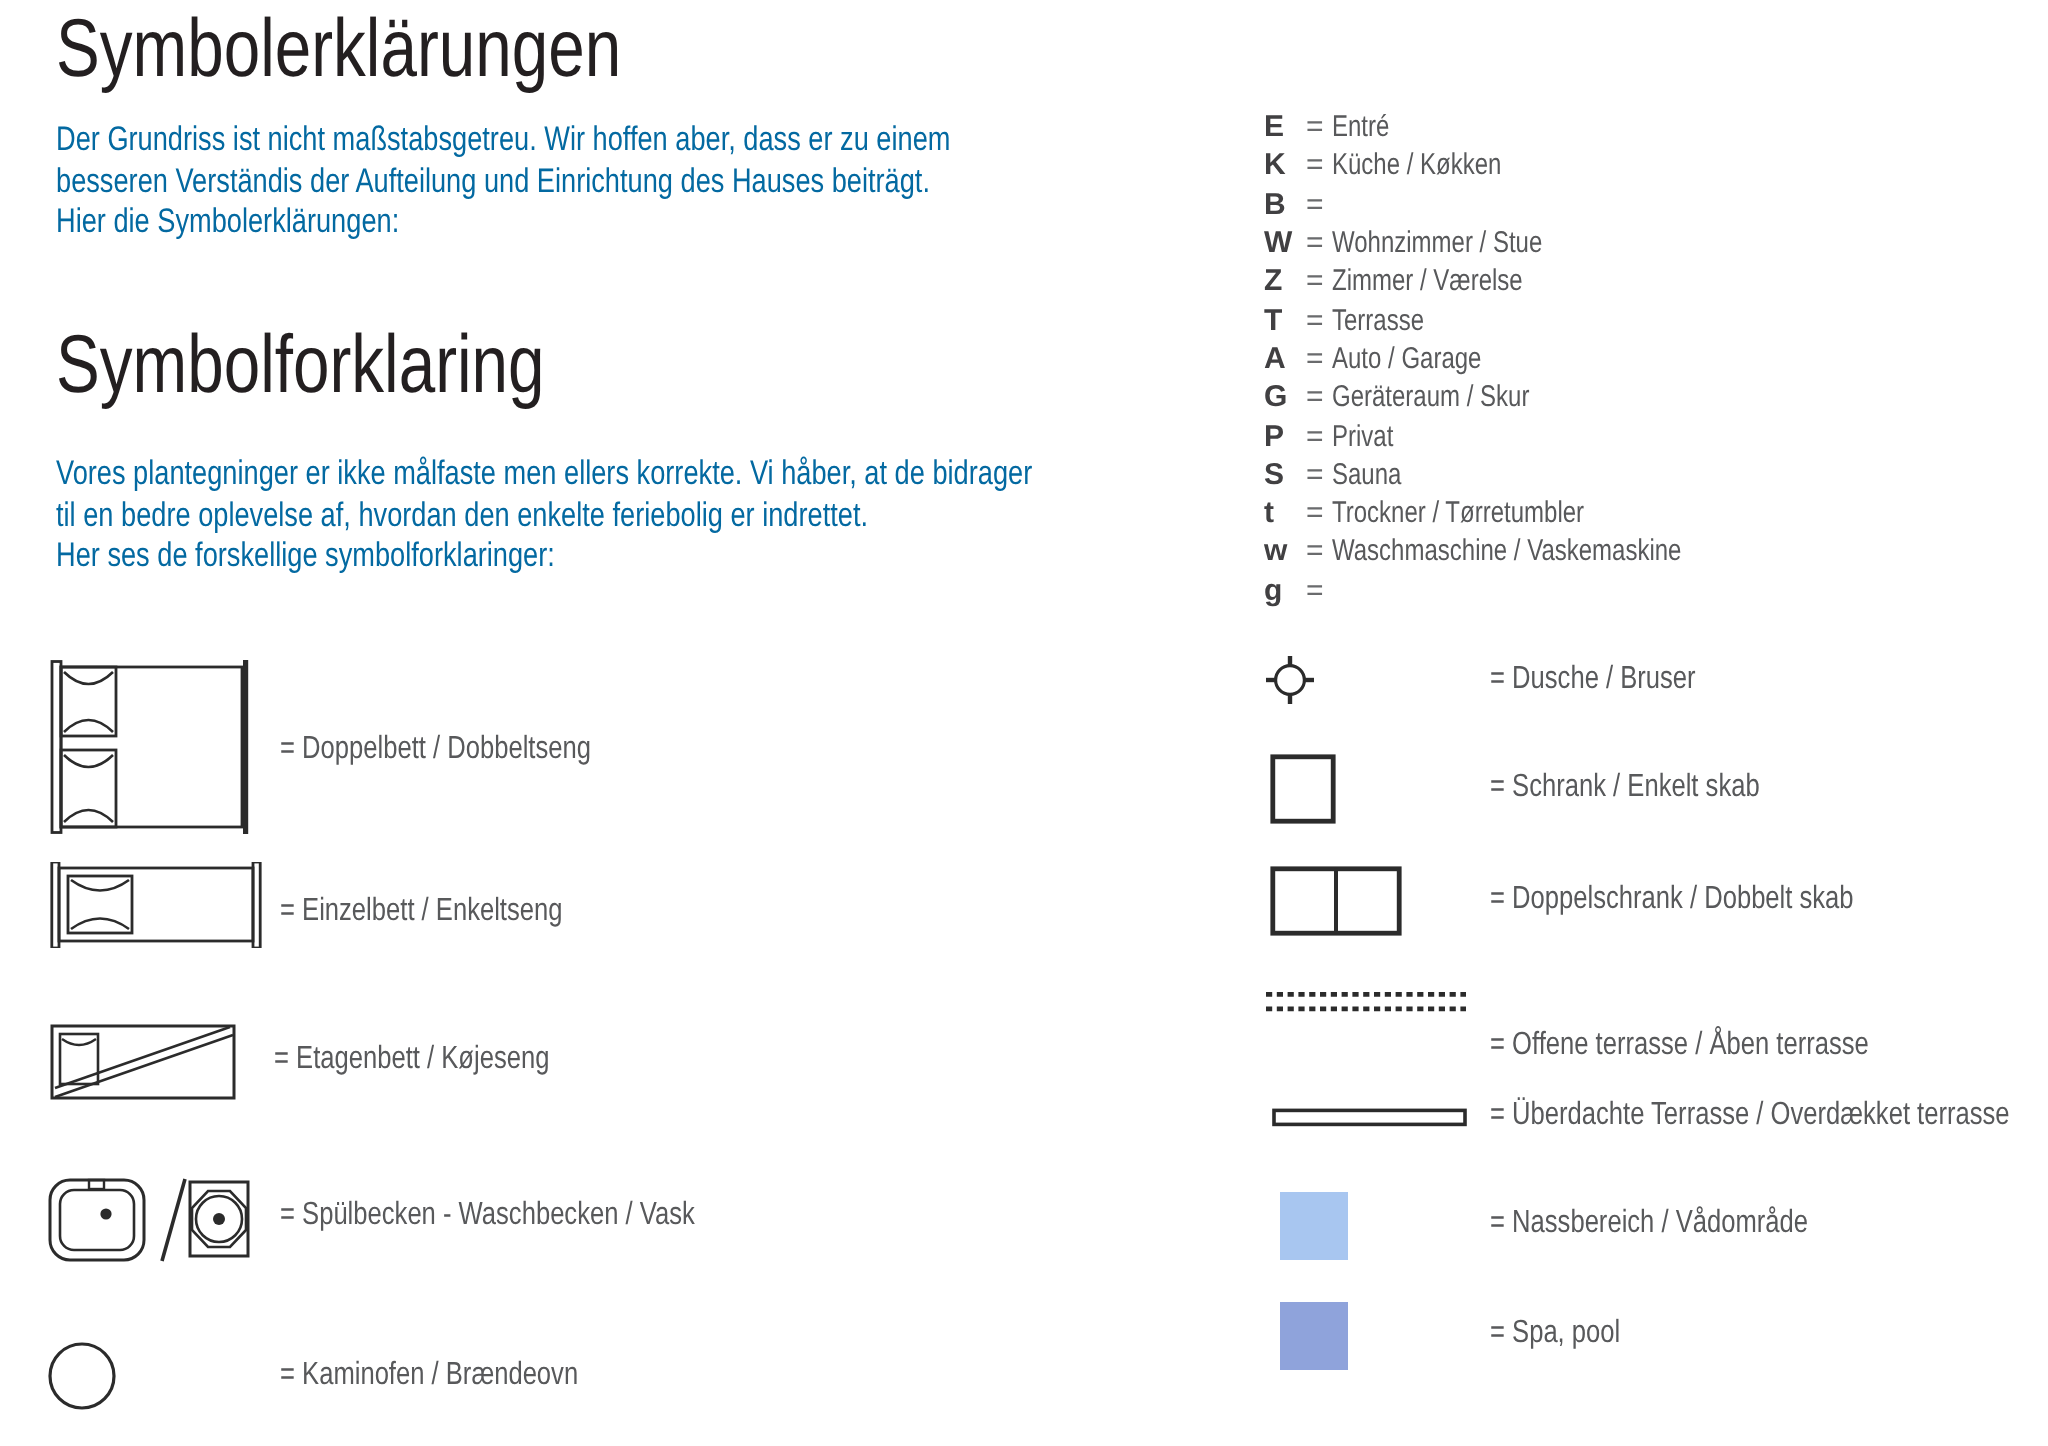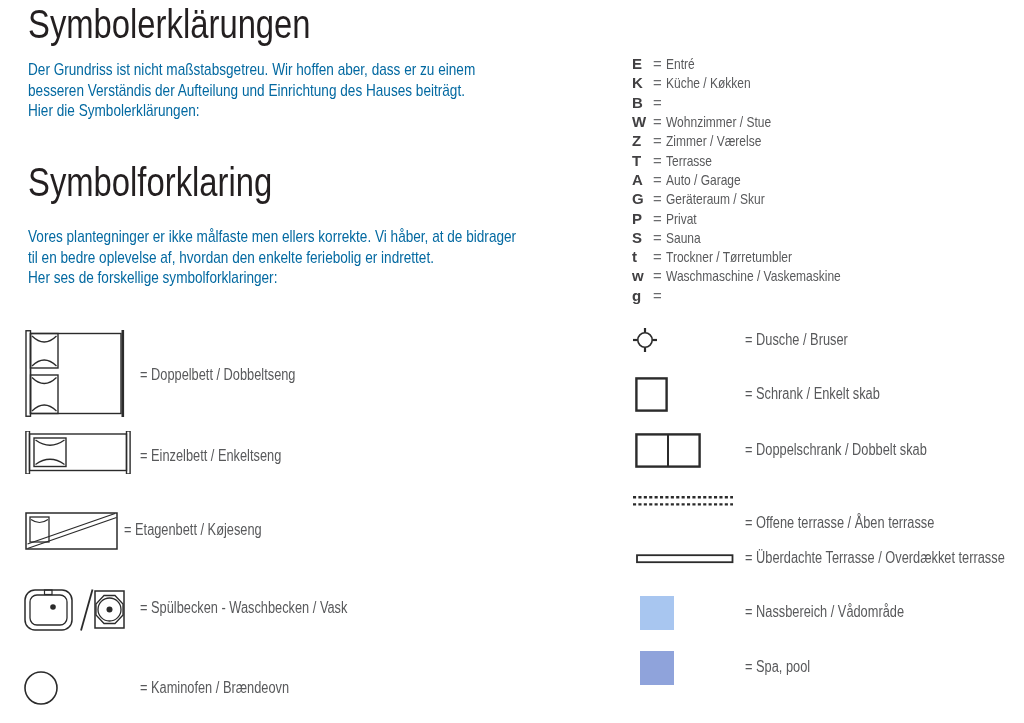--- a/index.html
+++ b/index.html
@@ -82,21 +82,21 @@
 
   <div class="abs" style="left:25px; top:512px;">
     <svg width="93" height="38" viewBox="0 0 93 38">
       <rect class="stroke" x="1" y="1" width="91" height="36" stroke-width="1.5"></rect>
       <rect class="stroke" x="5" y="5" width="19" height="25" stroke-width="1.3"></rect>
       <path class="stroke" d="M6,7.5 Q14.5,13.5 23,7.5" stroke-width="1.2"></path>
       <line class="stroke" x1="2.5" y1="36.5" x2="91.5" y2="5.5" stroke-width="1.3"></line>
       <line class="stroke" x1="2.5" y1="32" x2="90" y2="1.5" stroke-width="1.3"></line>
     </svg>
   </div>
-  <div class="abs label" style="left:124px; top:522px;">
+  <div class="abs label" style="left:137px; top:522px;">
     <span class="t">= Etagenbett / Køjeseng</span>
   </div>
 
   <div class="abs" style="left:24px; top:588px;">
     <svg width="101" height="44" viewBox="0 0 101 44">
       <rect class="stroke" x="1" y="2" width="47" height="40" rx="10" stroke-width="1.5"></rect>
       <rect class="stroke" x="6" y="7" width="37" height="30" rx="7" stroke-width="1.3"></rect>
       <rect class="stroke" x="20.5" y="2" width="7.5" height="4.5" stroke-width="1.2"></rect>
       <circle cx="29" cy="19" r="2.8" fill="#2b2b2b"></circle>
       <line class="stroke" x1="57" y1="42.5" x2="68.5" y2="1.5" stroke-width="1.8"></line>

